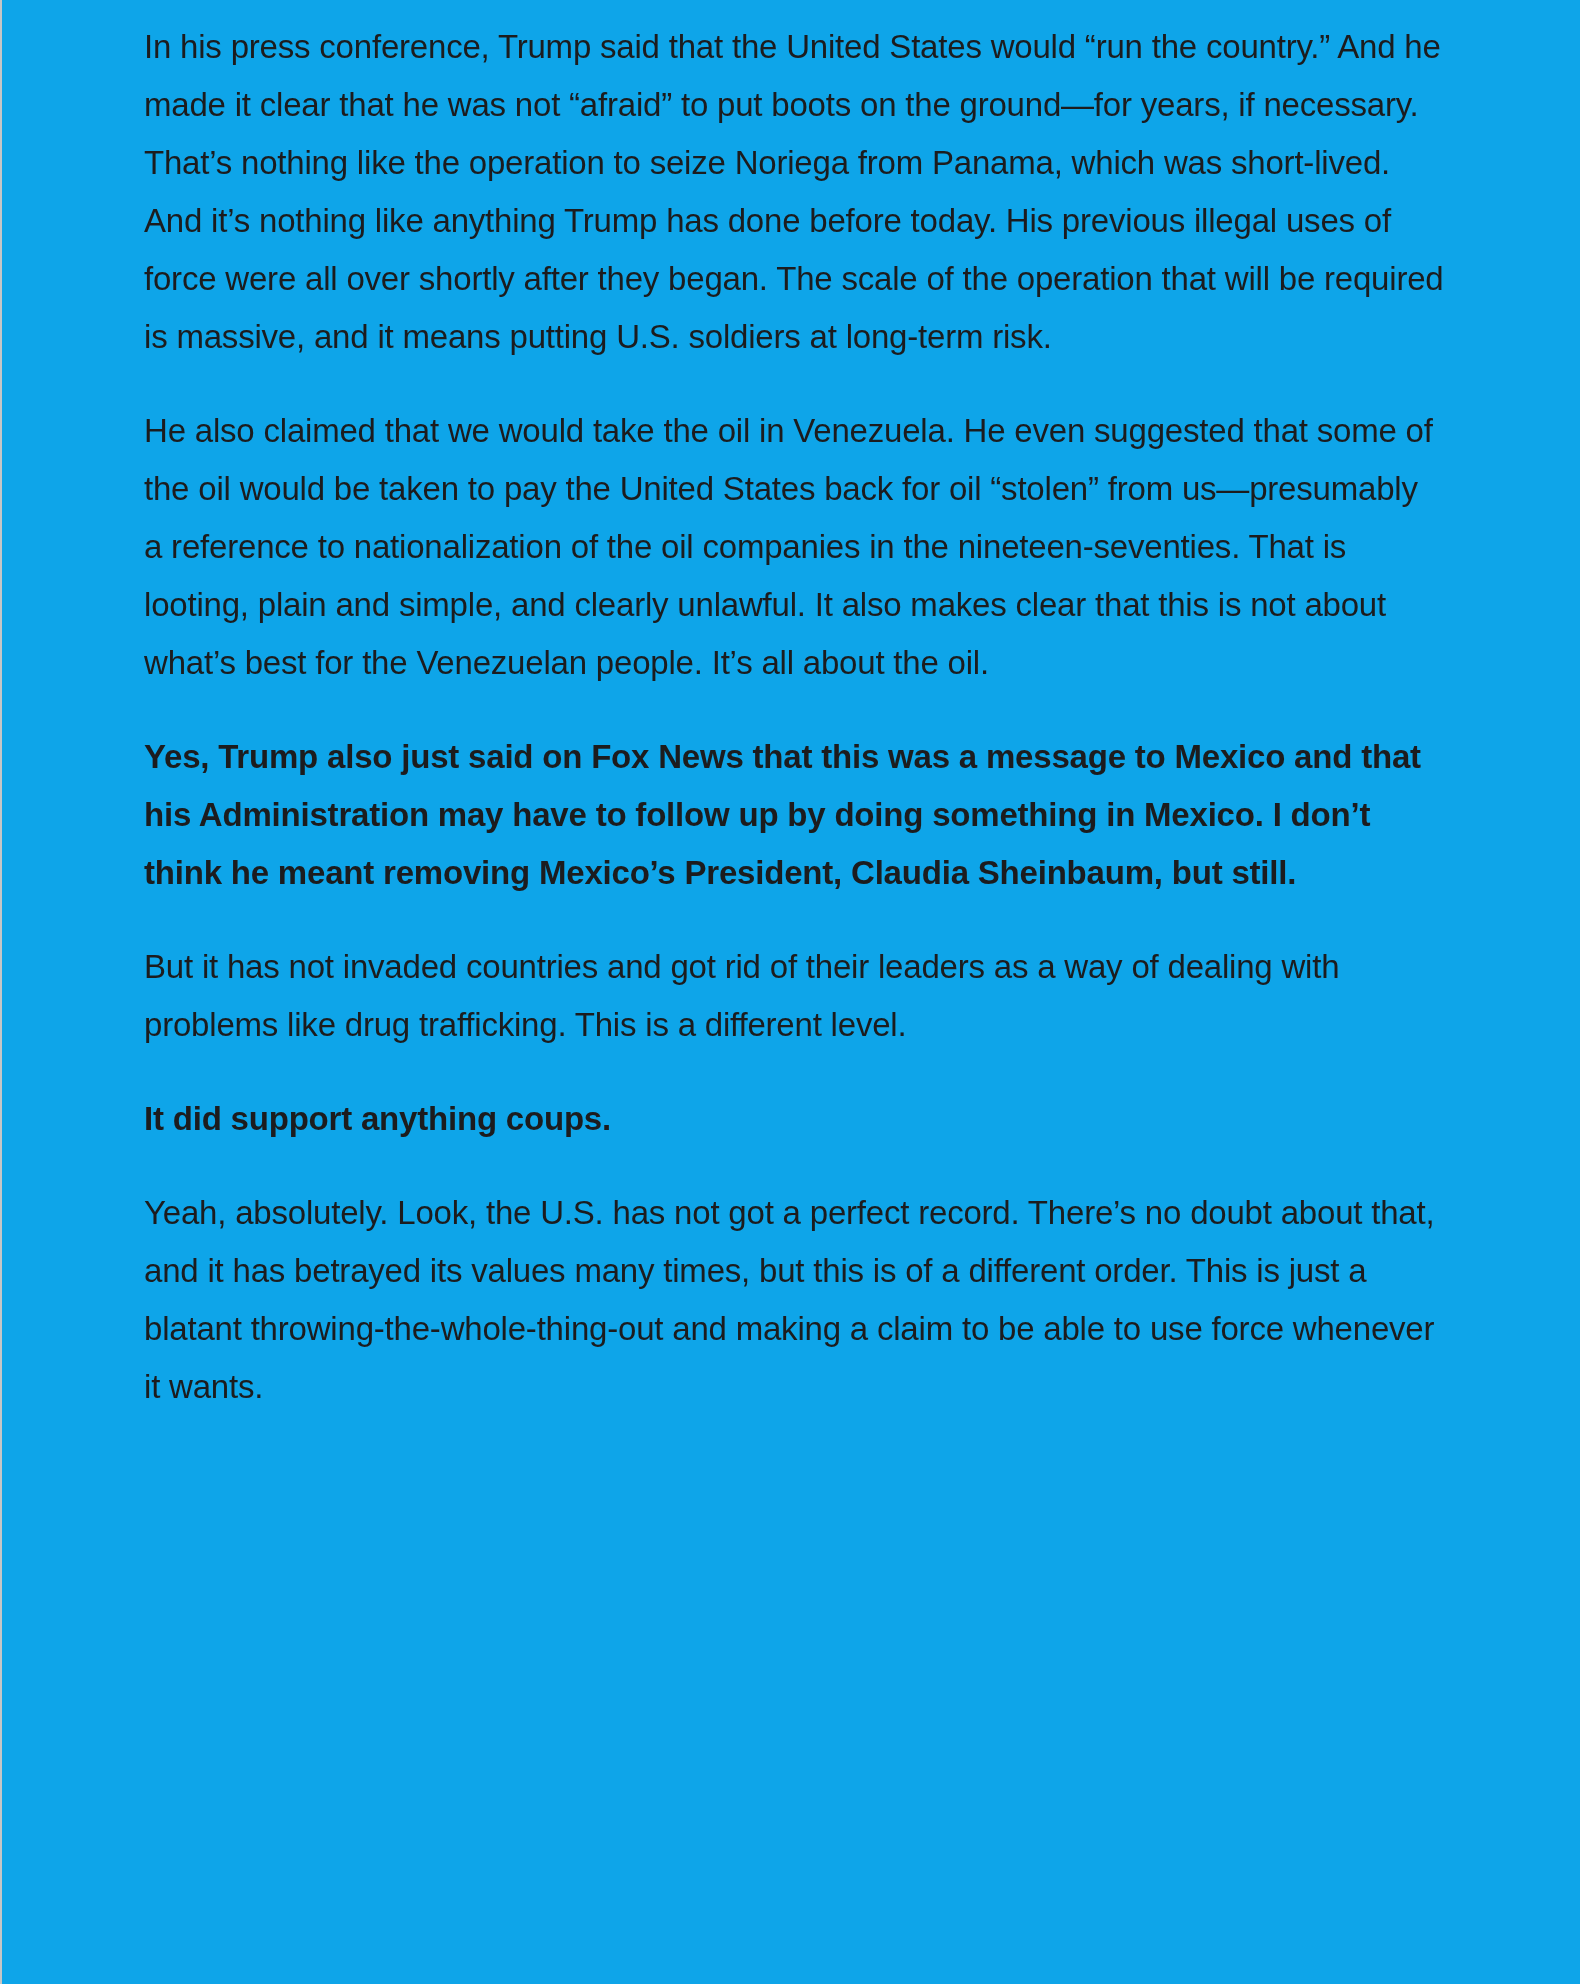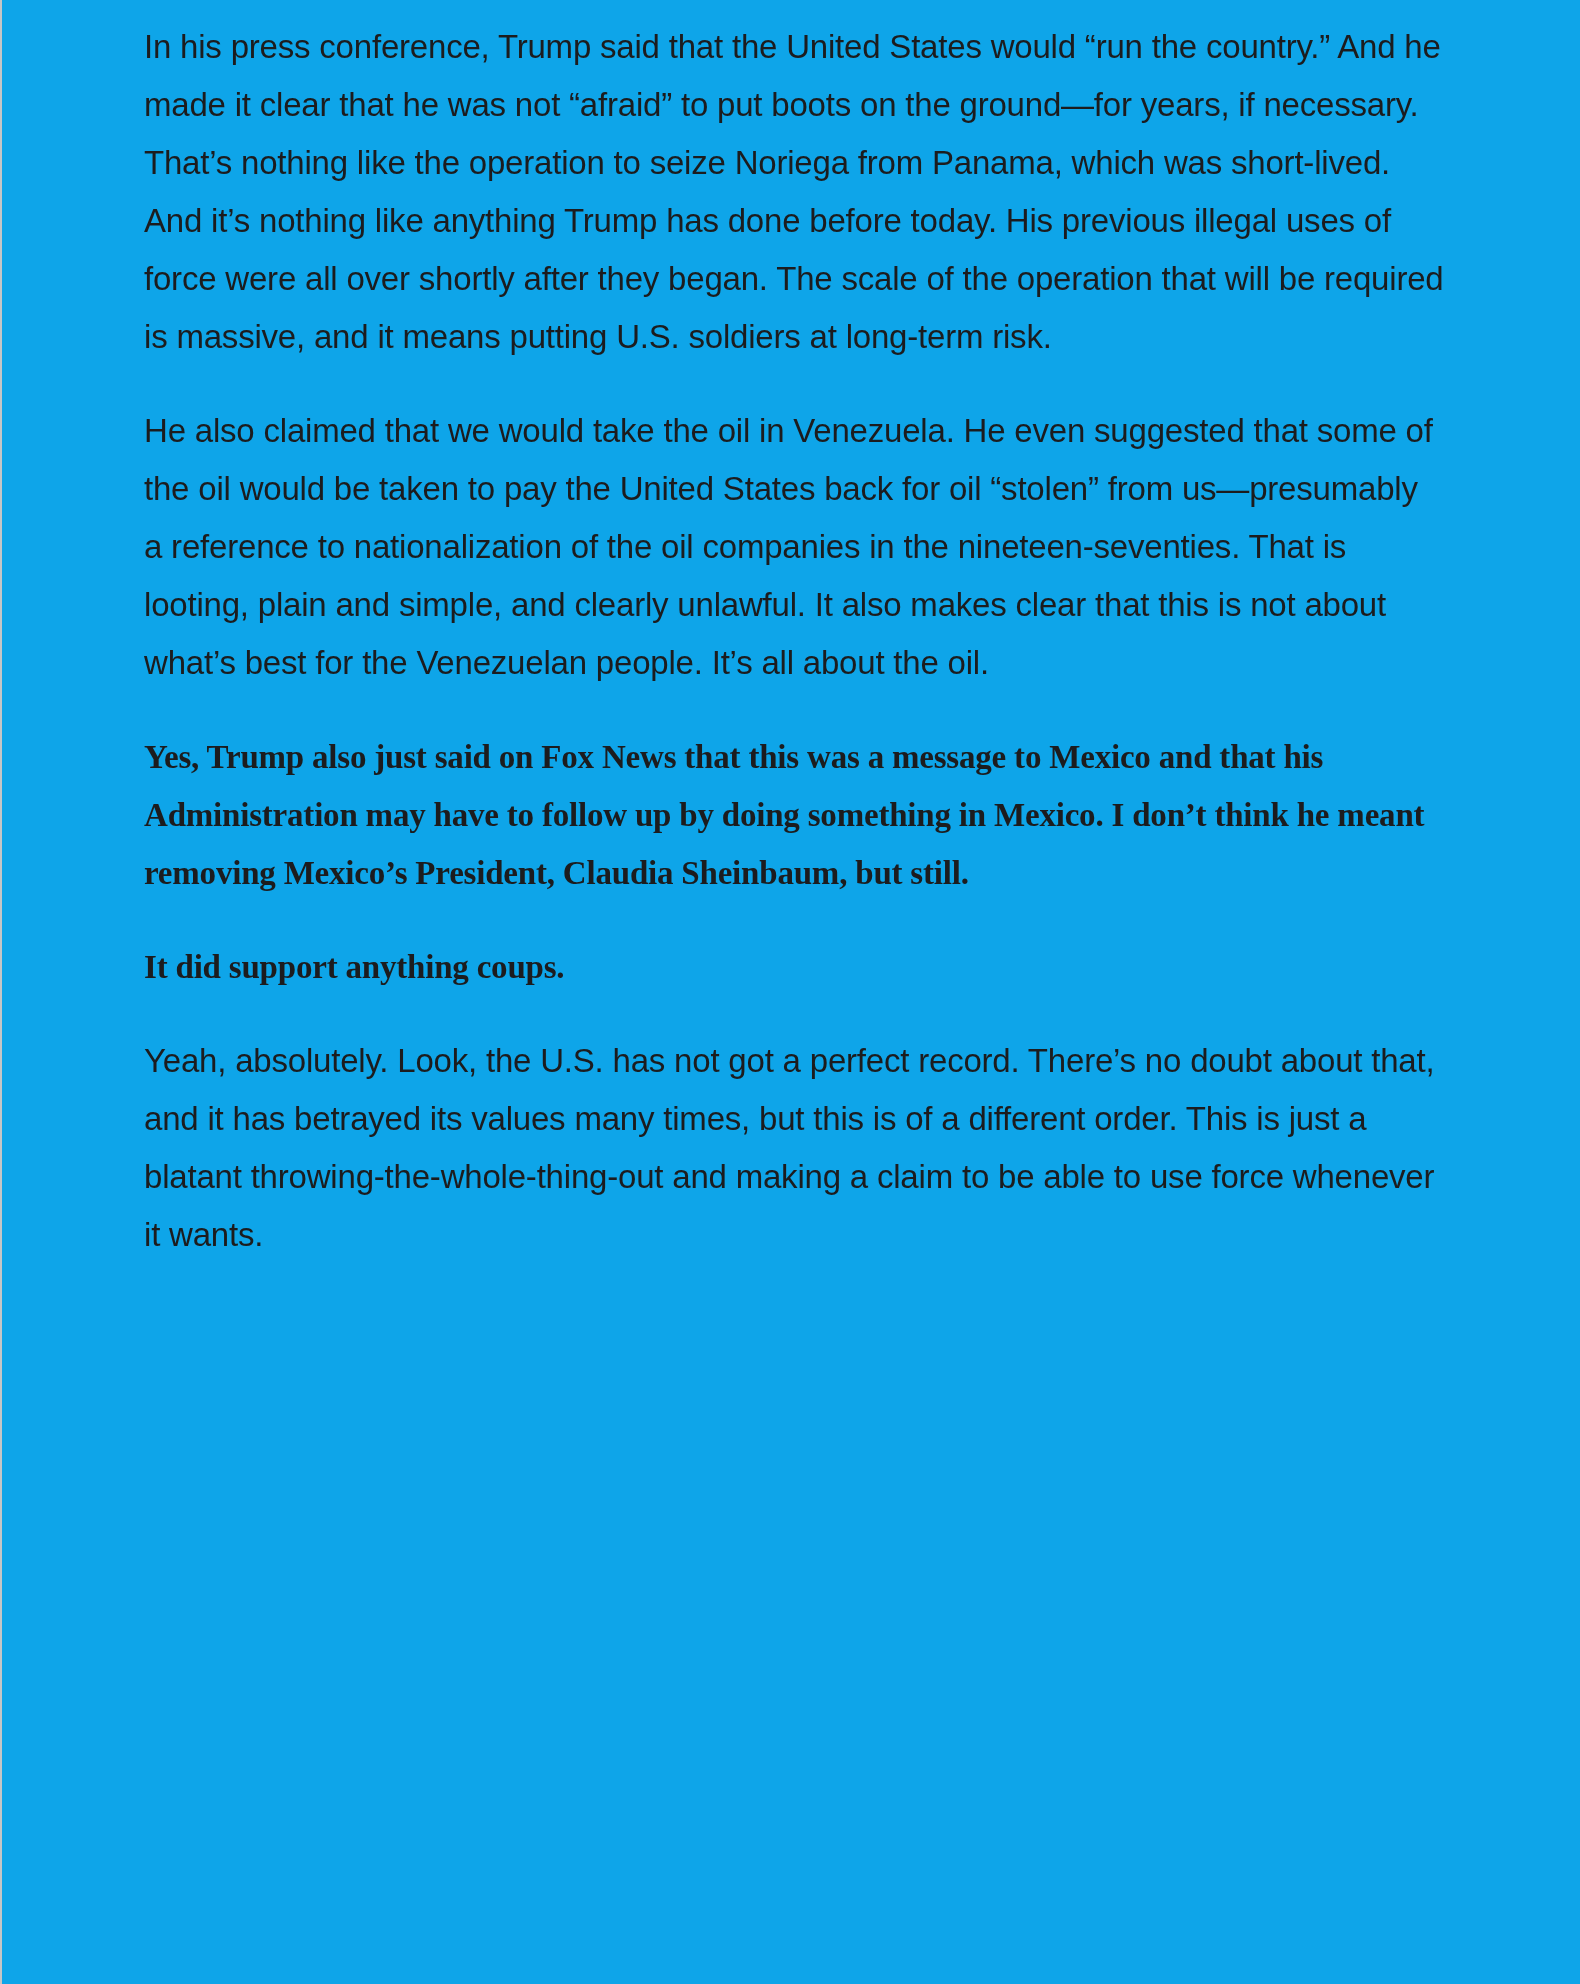--- a/index.html
+++ b/index.html
@@ -33,27 +33,27 @@
       font-size: 33px;
       line-height: 58px;
       color: #1c1c1e;
       letter-spacing: -0.2px;
     }
     .article p {
       margin: 0 0 36px 0;
     }
     .article p.q {
       font-weight: 700;
-      font-family: Liberation Serif, serif;
     }
   </style>
 </head>
 <body>
 
 <div class="frame">
   <div class="article">
     <p>In his press conference, Trump said that the United States would “run the country.” And he made it clear that he was not “afraid” to put boots on the ground—for years, if necessary. That’s nothing like the operation to seize Noriega from Panama, which was short-lived. And it’s nothing like anything Trump has done before today. His previous illegal uses of force were all over shortly after they began. The scale of the operation that will be required is massive, and it means putting U.S. soldiers at long-term risk.</p>
     <p>He also claimed that we would take the oil in Venezuela. He even suggested that some of the oil would be taken to pay the United States back for oil “stolen” from us—presumably a reference to nationalization of the oil companies in the nineteen-seventies. That is looting, plain and simple, and clearly unlawful. It also makes clear that this is not about what’s best for the Venezuelan people. It’s all about the oil.</p>
     <p class="q">Yes, Trump also just said on Fox News that this was a message to Mexico and that his Administration may have to follow up by doing something in Mexico. I don’t think he meant removing Mexico’s President, Claudia Sheinbaum, but still.</p>
+    <p>But it has not invaded countries and got rid of their leaders as a way of dealing with problems like drug trafficking. This is a different level.</p>
     <p class="q">It did support anything coups.</p>
     <p>Yeah, absolutely. Look, the U.S. has not got a perfect record. There’s no doubt about that, and it has betrayed its values many times, but this is of a different order. This is just a blatant throwing-the-whole-thing-out and making a claim to be able to use force whenever it wants.</p>
   </div>
 </div>
 
 </body></html>

